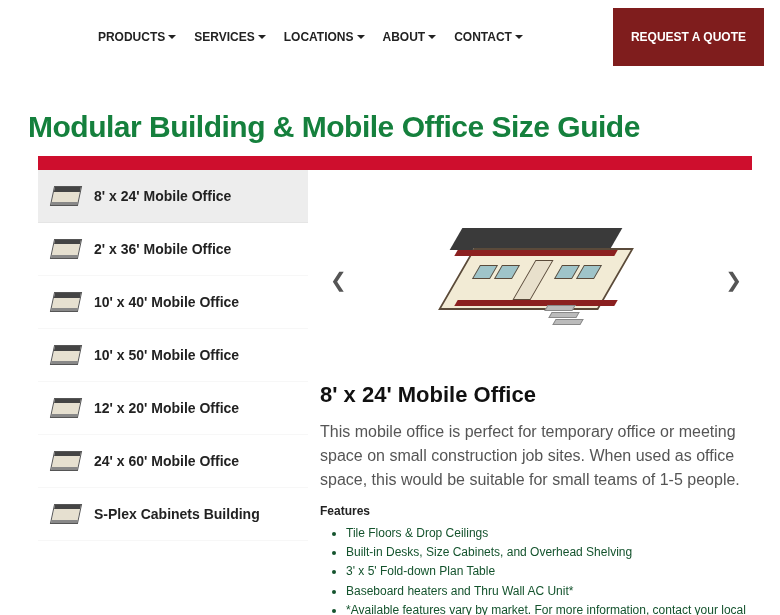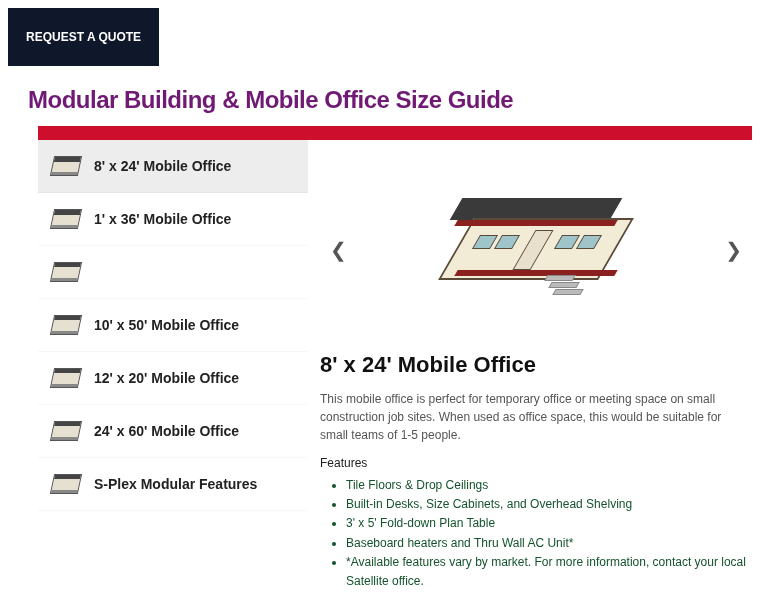--- a/index.html
+++ b/index.html
@@ -10,23 +10,23 @@
   .logo-main { font-size: 26px; font-weight: bold; font-style: italic; color: #000; position: relative; }
   .logo-dot { width: 8px; height: 8px; background: #ce0e2d; border-radius: 50%; display: inline-block; position: absolute; top: -2px; left: 72px; }
   .logo-tag { font-size: 10px; font-style: italic; color: #000; margin-top: -2px; }
   .logo-tag .first { color: #ce0e2d; }
   .logo-swoosh { height: 3px; background: linear-gradient(90deg, #ce0e2d 0%, #000 40%); border-radius: 50%; margin-top: 1px; }
   
   .nav { display: flex; gap: 18px; align-items: center; flex: 1; justify-content: center; }
   .nav-item { font-size: 12px; font-weight: 600; color: #222; text-transform: uppercase; cursor: pointer; display: flex; align-items: center; gap: 3px; }
   .caret { width: 0; height: 0; border-left: 4px solid transparent; border-right: 4px solid transparent; border-top: 4px solid #222; }
   
-  .quote-btn-header { background: #0f172a; color: #fff; font-size: 12px; font-weight: 700; padding: 22px 18px; border: none; cursor: pointer; }
+  .quote-btn-header { background: #7f1d1d; color: #fff; font-size: 12px; font-weight: 700; padding: 22px 18px; border: none; cursor: pointer; }
   
-  .page-title { font-size: 24px; font-weight: 800; color: #701a75; margin: 12px 0 12px 28px; letter-spacing: -0.5px; }
+  .page-title { font-size: 30px; font-weight: 800; color: #15803d; margin: 36px 0 12px 28px; letter-spacing: -0.5px; }
   
   .red-bar { height: 14px; background: #ce0e2d; margin: 0 28px 0 38px; }
   
   .content { display: flex; padding: 0 28px 20px 38px; gap: 12px; }
   
   .sidebar { width: 270px; flex-shrink: 0; }
   .tab { display: flex; align-items: center; gap: 14px; padding: 16px 14px; border-bottom: 1px solid rgba(0,0,0,0.03); cursor: pointer; }
   .tab.active { background: #ededed; }
   .tab-label { font-size: 14px; font-weight: 700; color: #222; }
   .tab-icon { width: 28px; height: 20px; background: linear-gradient(180deg, #444 0%, #444 25%, #e6e0d0 25%, #e6e0d0 85%, #888 85%); border: 1px solid #555; transform: skewX(-12deg); flex-shrink: 0; }
@@ -41,63 +41,86 @@
   .unit-roof { position: absolute; top: 8px; left: 10px; width: 160px; height: 22px; background: #3a3a3a; transform: skewX(-30deg); }
   .unit-body { position: absolute; top: 28px; left: 10px; width: 160px; height: 62px; background: #f2ebd5; border: 2px solid #5a4a3a; transform: skewX(-30deg); }
   .unit-stripe-top { position: absolute; top: 30px; left: 10px; width: 160px; height: 6px; background: #8b2020; transform: skewX(-30deg); }
   .unit-stripe-bot { position: absolute; top: 80px; left: 10px; width: 160px; height: 6px; background: #8b2020; transform: skewX(-30deg); }
   .unit-window { position: absolute; top: 45px; width: 18px; height: 14px; background: #9fc4c9; border: 1px solid #5a4a3a; transform: skewX(-30deg); }
   .unit-door { position: absolute; top: 40px; left: 78px; width: 18px; height: 40px; background: #e8e0cc; border: 1px solid #5a4a3a; transform: skewX(-30deg); }
   .unit-steps { position: absolute; top: 85px; left: 100px; width: 36px; height: 28px; }
   .unit-step { position: absolute; width: 28px; height: 6px; background: #bbb; border: 1px solid #888; transform: skewX(-30deg); }
   
   .detail-title { font-size: 22px; font-weight: 800; color: #111; margin-bottom: 12px; }
-  .detail-desc { font-size: 12px; color: #555; line-height: 1.5; margin-bottom: 12px; }
-  .features-label { font-size: 12px; font-weight: 400; color: #222; margin-bottom: 6px; }
+  .detail-desc { font-size: 16px; color: #555; line-height: 1.5; margin-bottom: 12px; }
+  .features-label { font-size: 12px; font-weight: 700; color: #222; margin-bottom: 6px; }
   .features-list { list-style: disc; padding-left: 26px; }
   .features-list li { font-size: 12px; color: #14532d; line-height: 1.6; }
 </style>
 </head>
 <body>
 
 <div class="header">
+  <nav class="nav" id="nav">
+      <div class="nav-item">
+        <span>PRODUCTS</span>
+        <span class="caret"></span>
+      </div>
+      <div class="nav-item">
+        <span>SERVICES</span>
+        <span class="caret"></span>
+      </div>
+      <div class="nav-item">
+        <span>LOCATIONS</span>
+        <span class="caret"></span>
+      </div>
+      <div class="nav-item">
+        <span>ABOUT</span>
+        <span class="caret"></span>
+      </div>
+      <div class="nav-item">
+        <span>CONTACT</span>
+        <span class="caret"></span>
+      </div>
+    </nav>
   <button class="quote-btn-header">REQUEST A QUOTE</button>
 </div>
 
 <h1 class="page-title">Modular Building &amp; Mobile Office Size Guide</h1>
 <div class="red-bar"></div>
 
 <div class="content">
   <div class="sidebar" id="sidebar">
       <div class="tab active">
         <div class="tab-icon"></div>
         <span class="tab-label">8' x 24' Mobile Office</span>
       </div>
       <div class="tab">
         <div class="tab-icon"></div>
-        <span class="tab-label">1' x 36' Mobile Office</span>
+        <span class="tab-label">2' x 36' Mobile Office</span>
       </div>
       <div class="tab">
         <div class="tab-icon"></div>
+        <span class="tab-label">10' x 40' Mobile Office</span>
       </div>
       <div class="tab">
         <div class="tab-icon"></div>
         <span class="tab-label">10' x 50' Mobile Office</span>
       </div>
       <div class="tab">
         <div class="tab-icon"></div>
         <span class="tab-label">12' x 20' Mobile Office</span>
       </div>
       <div class="tab">
         <div class="tab-icon"></div>
         <span class="tab-label">24' x 60' Mobile Office</span>
       </div>
       <div class="tab">
         <div class="tab-icon"></div>
-        <span class="tab-label">S-Plex Modular Features</span>
+        <span class="tab-label">S-Plex Cabinets Building</span>
       </div>
     </div>
 
   <div class="detail">
     <div class="carousel">
       <span class="arrow left">❮</span>
       <div class="unit-img">
         <div class="unit-roof"></div>
         <div class="unit-body"></div>
         <div class="unit-stripe-top"></div>

